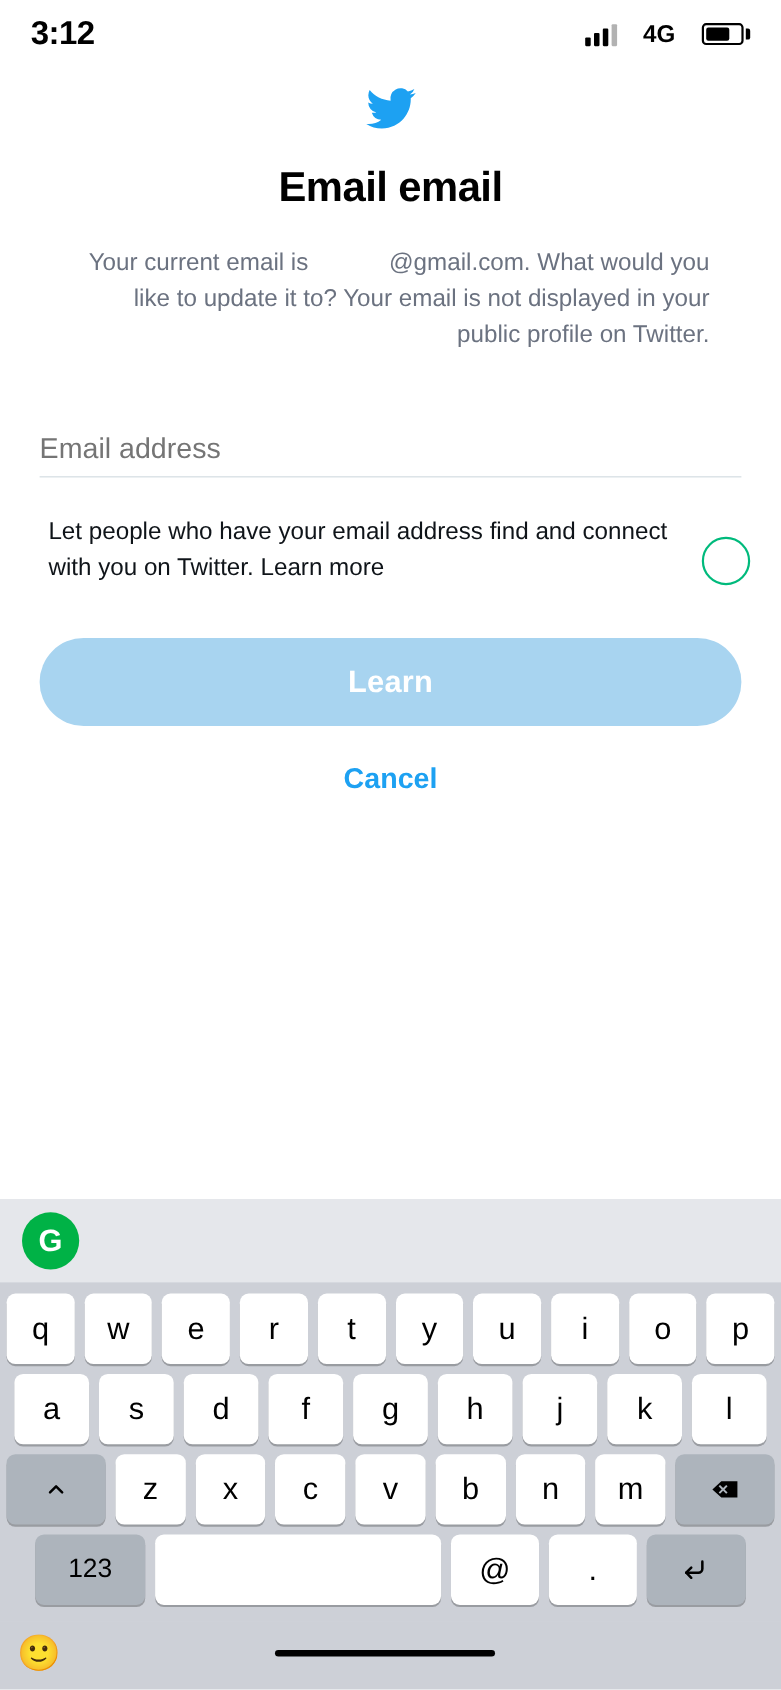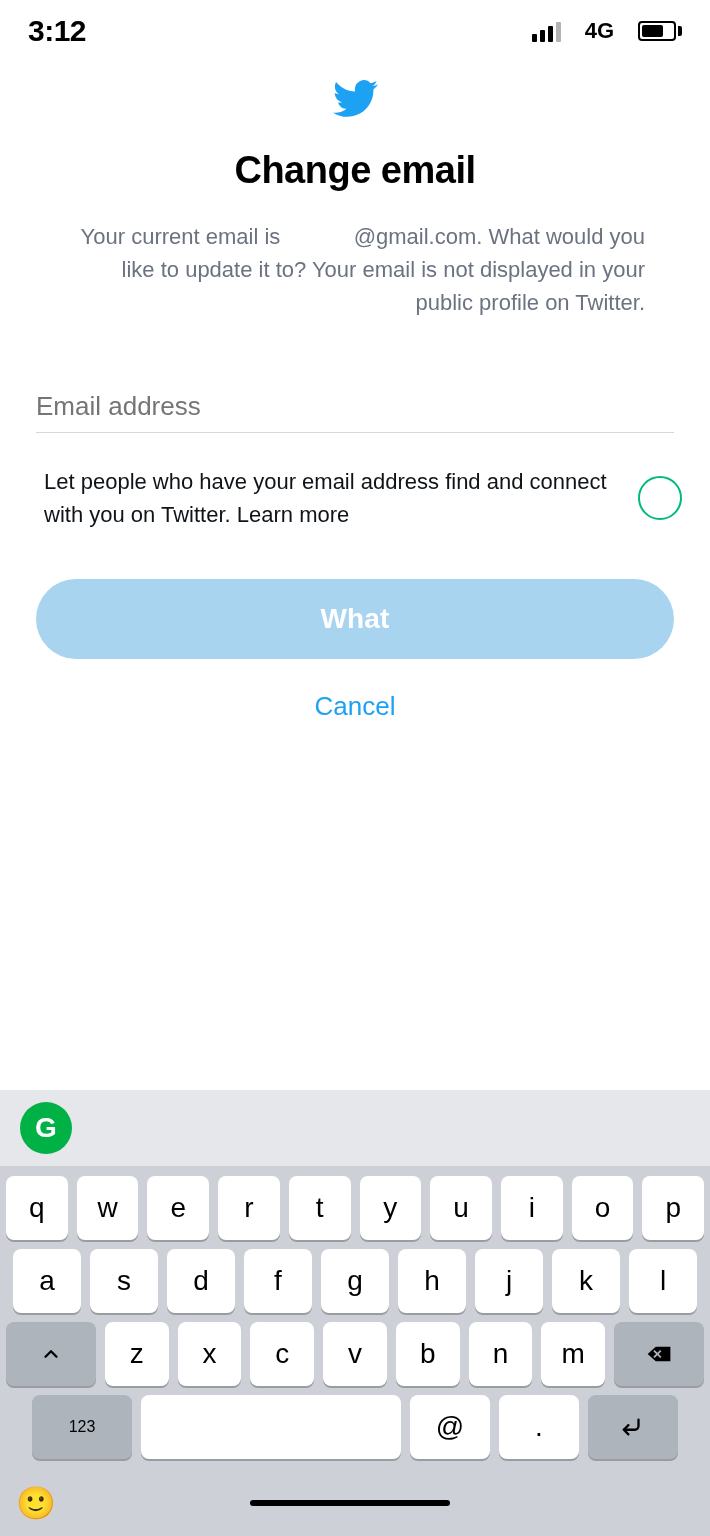--- a/index.html
+++ b/index.html
@@ -134,21 +134,21 @@
       color: #9CA3AF;
       border: none;
       outline: none;
       background: transparent;
       font-family: -apple-system, 'Helvetica Neue', sans-serif;
     }
 
     
     .toggle-row {
       display: flex;
-      align-items: center;
+      align-items: flex-end;
       justify-content: space-between;
       width: 100%;
       margin-bottom: 48px;
       margin-left: 16px;
     }
     .toggle-text {
       font-size: 22px;
       color: #0F1419;
       line-height: 1.5;
       flex: 1;
@@ -174,21 +174,21 @@
       font-weight: 700;
       color: #fff;
       cursor: pointer;
       margin-bottom: 32px;
       letter-spacing: 0.2px;
     }
 
     
     .cancel-button {
       font-size: 26px;
-      font-weight: 400;
+      font-weight: 700;
       color: #1DA1F2;
       background: none;
       border: none;
       cursor: pointer;
     }
 
     
     .keyboard-area {
       position: absolute;
       bottom: 0;
@@ -312,36 +312,36 @@
 </div>
 
 <div class="main-content">
 
   <div class="twitter-logo">
     <svg class="twitter-bird" viewBox="0 0 24 24">
       <path d="M23.954 4.569a10 10 0 01-2.825.775 4.958 4.958 0 002.163-2.723c-.951.555-2.005.959-3.127 1.184a4.92 4.92 0 00-8.384 4.482C7.691 8.094 4.066 6.13 1.64 3.161a4.822 4.822 0 00-.666 2.475c0 1.71.87 3.213 2.188 4.096a4.904 4.904 0 01-2.228-.616v.061a4.923 4.923 0 003.946 4.827 4.996 4.996 0 01-2.212.085 4.937 4.937 0 004.604 3.417 9.868 9.868 0 01-6.102 2.105c-.39 0-.779-.023-1.17-.067a13.995 13.995 0 007.557 2.209c9.054 0 13.999-7.496 13.999-13.986 0-.209 0-.42-.015-.63a9.936 9.936 0 002.46-2.548l-.047-.02z"></path>
     </svg>
   </div>
 
-  <h1 class="page-title">Change email</h1>
+  <h1 class="page-title">Email email</h1>
 
   <p class="description">
     Your current email is &nbsp;&nbsp;&nbsp;&nbsp;&nbsp;&nbsp;&nbsp;&nbsp;&nbsp;&nbsp;&nbsp;@gmail.com. What would you like to update it to? Your email is not displayed in your public profile on Twitter.
   </p>
 
   <div class="email-input-container">
     <input class="email-input" type="email" placeholder="Email address" style="">
   </div>
 
   <div class="toggle-row">
     <span class="toggle-text">Let people who have your email address find and connect with you on Twitter. Learn more</span>
     <div class="toggle-circle"></div>
   </div>
 
-  <button class="next-button">What</button>
+  <button class="next-button">Learn</button>
 
   <button class="cancel-button">Cancel</button>
 </div>
 
 <div class="keyboard-area">
 
   <div class="grammarly-row">
     <div class="grammarly-icon">G</div>
   </div>
 
@@ -386,21 +386,21 @@
       <div class="key">n</div>
       <div class="key">m</div>
       <div class="key dark wide">
         <svg width="26" height="20" viewBox="0 0 32 24" fill="#000">
           <path d="M12 3L2 12l10 9h18V3H12zm7 12.59L17.41 17 14 13.59 10.59 17 9 15.41 12.41 12 9 8.59 10.59 7 14 10.41 17.41 7 19 8.59 15.59 12 19 15.59z"></path>
         </svg>
       </div>
     </div>
 
     <div class="key-row">
-      <div class="key dark wide" style="font-size:16px">123</div>
+      <div class="key dark wide" style="font-size:24px">123</div>
       <div class="key space-key" style="font-size:20px; color: #6B7280;"></div>
       <div class="key at-key">@</div>
       <div class="key dot-key">.</div>
       <div class="key dark medium">
         <svg width="26" height="22" viewBox="0 0 28 24" fill="none" stroke="#000" stroke-width="2.5" stroke-linecap="round" stroke-linejoin="round">
           <polyline points="9 10 4 15 9 20"></polyline>
           <path d="M20 4v7a4 4 0 01-4 4H4"></path>
         </svg>
       </div>
     </div>

